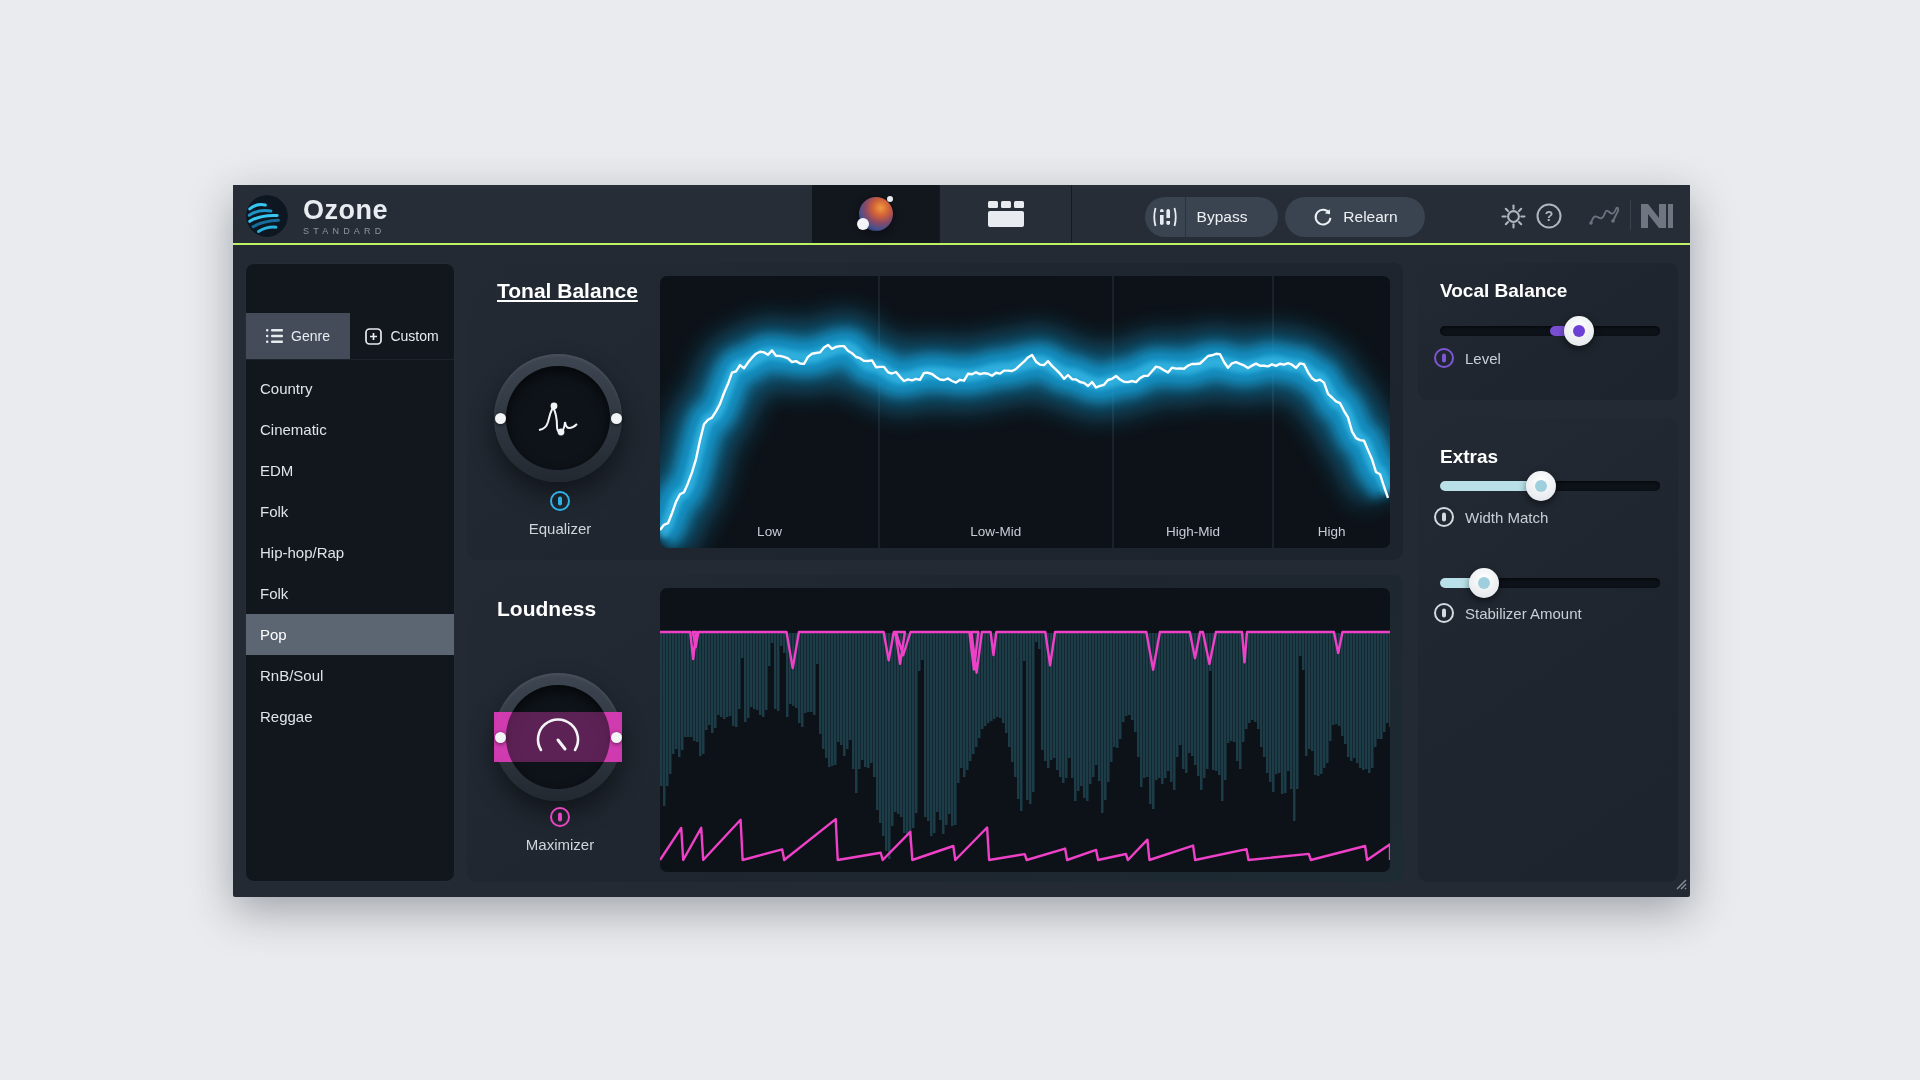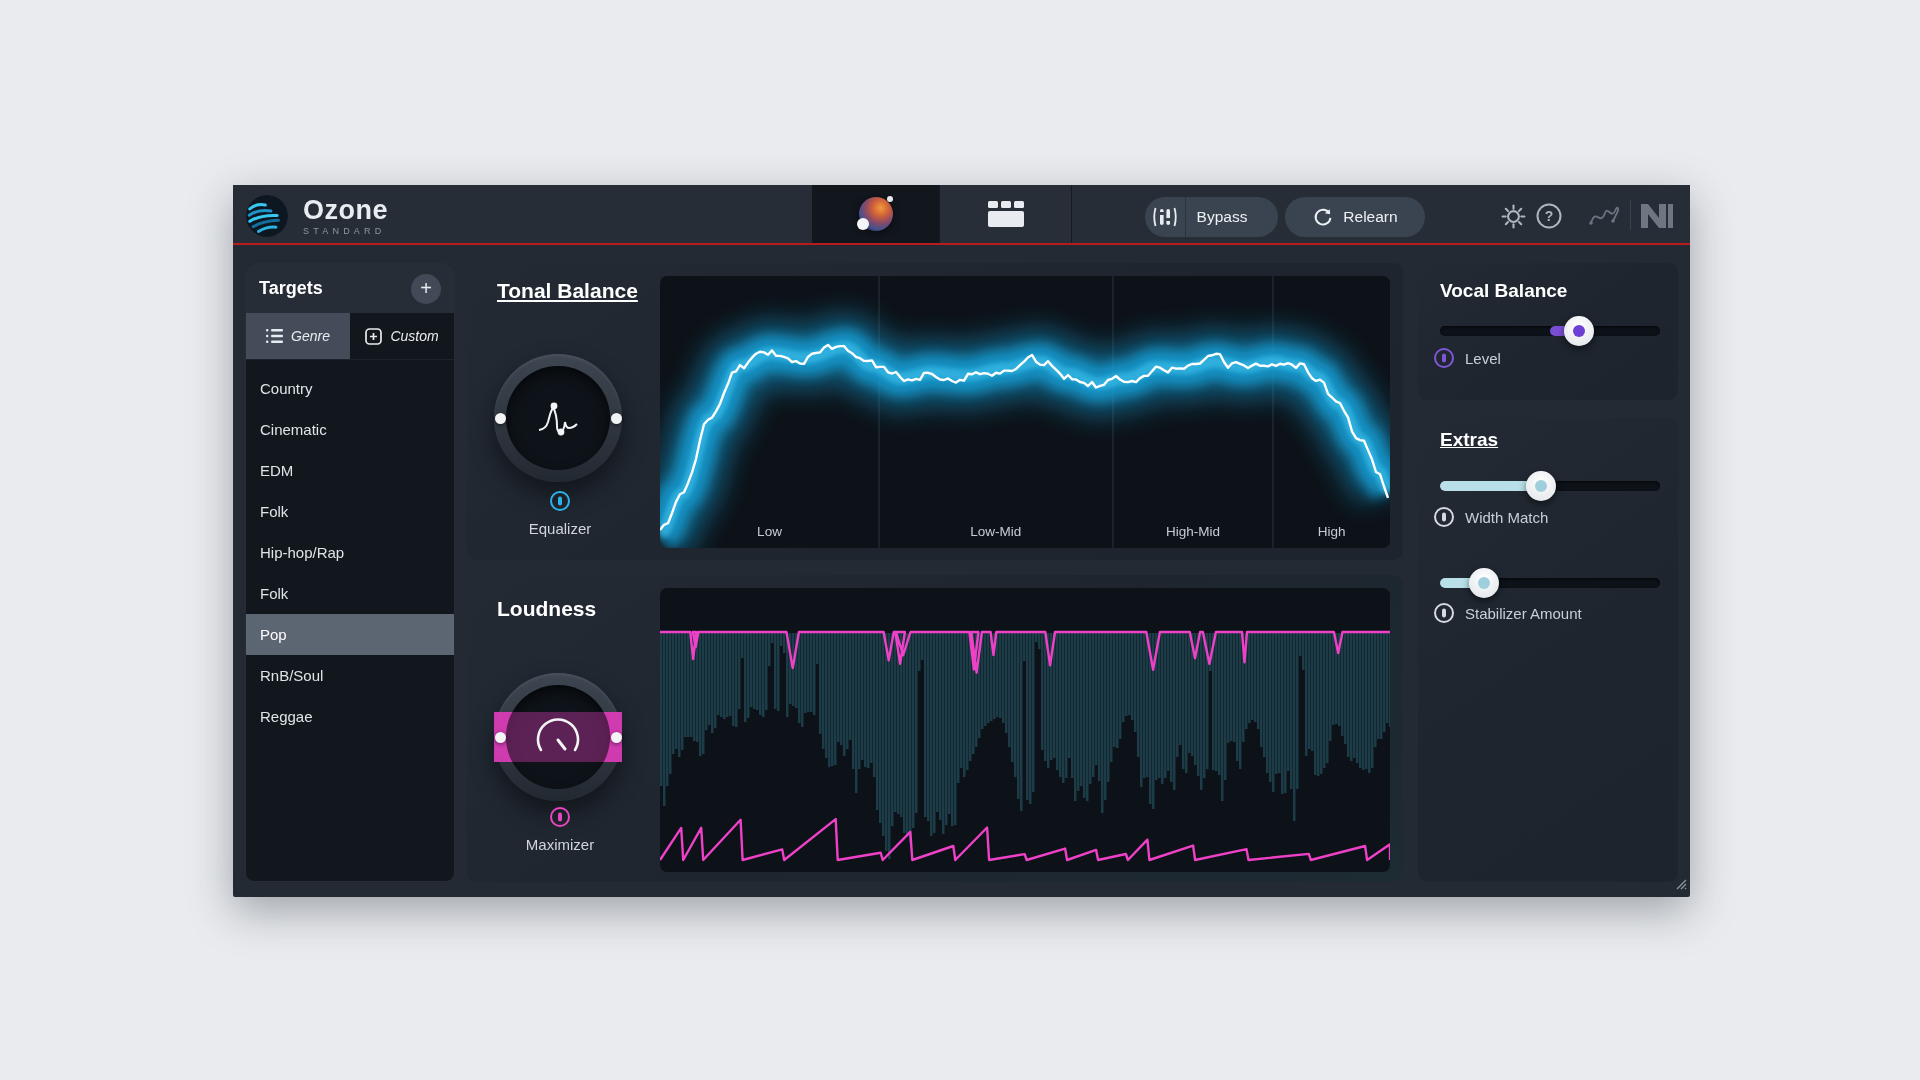--- a/index.html
+++ b/index.html
@@ -2,21 +2,21 @@
 <html><head>
 <meta charset="utf-8">
 <style>
   * { margin:0; padding:0; box-sizing:border-box; }
   html,body { width:1920px; height:1080px; background:#e9ebee; font-family:"Liberation Sans", sans-serif; overflow:hidden; }
 
   .window { position:absolute; left:233px; top:185px; width:1457px; height:712px;
             background:#232a33; border-radius:2px; box-shadow:0 14px 44px rgba(40,48,60,.38); }
 
   
-  .topbar { position:absolute; left:0; top:0; width:1457px; height:60px; background:#262d36; border-bottom:2px solid #b91c1c; }
+  .topbar { position:absolute; left:0; top:0; width:1457px; height:60px; background:#262d36; border-bottom:2px solid #bef264; }
   .brand { position:absolute; left:13px; top:9px; height:44px; display:flex; align-items:center; }
   .brand-mark { width:42px; height:42px; border-radius:50%; overflow:hidden; }
   .brand-text { margin-left:15px; }
   .brand-title { color:#e9edf1; font-size:27px; font-weight:bold; letter-spacing:.5px; line-height:27px; }
   .brand-sub { color:#8d96a1; font-size:9px; letter-spacing:4.2px; margin-top:2px; }
 
   .view-tabs { position:absolute; left:579px; top:0; height:58px; display:flex; }
   .view-tab { width:127px; height:58px; display:flex; align-items:center; justify-content:center; cursor:pointer; }
   .view-tab.active { background:#12161d; }
   .view-tab.idle { width:133px; background:#272e38; border-left:1px solid #161b22; border-right:1px solid #161b22; }
@@ -39,38 +39,38 @@
   
   .panel { position:absolute; border-radius:9px; background:linear-gradient(145deg,#232a34 0%,#1e252e 55%,#1d242e 100%); }
   .panel-title { position:absolute; color:#ffffff; font-weight:bold; }
 
   
   .targets { left:12px; top:78px; width:210px; height:619px; background:#12161d; overflow:hidden; border:1px solid #262d37;}
   .targets-head { position:absolute; left:0; top:0; width:100%; height:49px; background:#262d37; display:flex; align-items:center; padding:0 13px; }
   .targets-title { color:#fff; font-size:18px; font-weight:bold; }
   .plus-btn { margin-left:auto; width:30px; height:30px; border-radius:50%; background:#414a56; color:#e8ecf0; font-size:20px; line-height:28px; text-align:center; cursor:pointer; }
   .targets-tabs { position:absolute; left:0; top:49px; width:100%; height:47px; display:flex; border-bottom:1px solid #1d232b; }
-  .t-tab { flex:1; display:flex; align-items:center; justify-content:center; gap:8px; color:#e8ecf0; font-size:14px; cursor:pointer;font-style:italic; }
+  .t-tab { flex:1; display:flex; align-items:center; justify-content:center; gap:8px; color:#e8ecf0; font-size:14px; cursor:pointer; }
   .t-tab.sel { background:#434c58; }
   .genre-list { position:absolute; left:0; top:96px; width:100%; bottom:0; padding-top:8px; }
   .genre-row { height:41px; line-height:41px; padding-left:14px; color:#dfe4e9; font-size:15px; cursor:pointer; }
   .genre-row.sel { background:#5c6572; color:#ffffff; }
 
   
   .tonal { left:234px; top:78px; width:936px; height:297px; }
   .loud  { left:234px; top:390px; width:936px; height:307px;
            background:linear-gradient(145deg,#232a34 0%,#1e252e 50%,#1d2b33 100%); }
   .vocal { left:1185px; top:78px; width:260px; height:137px; }
   .extras{ left:1185px; top:233px; width:260px; height:464px; }
 
   .tonal .panel-title { left:30px; top:16px; font-size:21px;text-decoration:underline; }
   .loud  .panel-title { left:30px; top:22px; font-size:21px; }
   .vocal .panel-title, .extras .panel-title { left:22px; font-size:19px; }
   .vocal .panel-title { top:17px; }
-  .extras .panel-title { top:11px;text-decoration:underline; }
+  .extras .panel-title { top:28px; }
 
   .display { position:absolute; left:193px; top:13px; width:730px; background:#0d1218; border-radius:7px; overflow:hidden; }
   .display.spec { height:272px; }
   .display.wave { height:284px; }
   .band-label { position:absolute; bottom:9px; transform:translateX(-50%); color:#c6ccd3; font-size:13.5px; }
 
   .outlevel { position:absolute; left:640px; top:25px; width:283px; height:22px; display:flex; align-items:center; justify-content:flex-end; gap:9px; cursor:pointer; }
   .outlevel .lab { color:#9aa2ac; font-size:14.5px; }
   .outlevel .val { color:#ffffff; font-size:15px; }
 
@@ -201,24 +201,20 @@
     <div class="top-sep"></div>
     <div class="top-icon" style="left:1407px;width:34px">
       <svg width="32" height="24" viewBox="0 0 32 24">
         <path d="M0,24 V0 h7 l11,14 V0 h7 v24 h-7 L7,10 V24 Z" fill="#6e7781"></path>
         <rect x="27" y="0" width="5" height="24" fill="#6e7781"></rect>
       </svg>
     </div>
   </div>
 
   <div class="panel targets">
-    <div class="targets-head">
-      <div class="targets-title">Targets</div>
-      <div class="plus-btn">+</div>
-    </div>
     <div class="targets-tabs">
       <div class="t-tab sel">
         <svg width="17" height="14" viewBox="0 0 17 14">
           <g fill="#e8ecf0">
             <rect x="0" y="0" width="2.4" height="2.4" rx="1"></rect>
               <rect x="5" y="0" width="12" height="2.4" rx="1"></rect>
             <rect x="0" y="5.8" width="2.4" height="2.4" rx="1"></rect>
               <rect x="5" y="5.8" width="12" height="2.4" rx="1"></rect>
             <rect x="0" y="11.6" width="2.4" height="2.4" rx="1"></rect>
               <rect x="5" y="11.6" width="12" height="2.4" rx="1"></rect>

